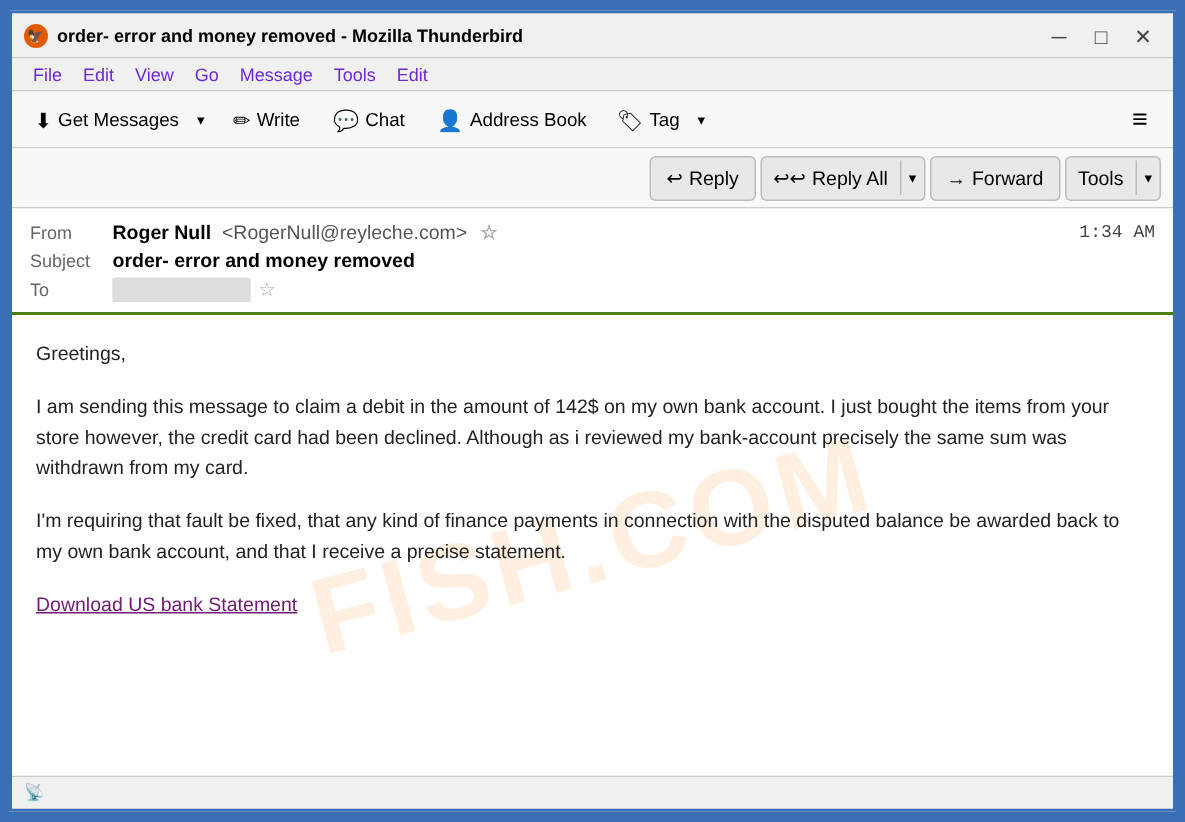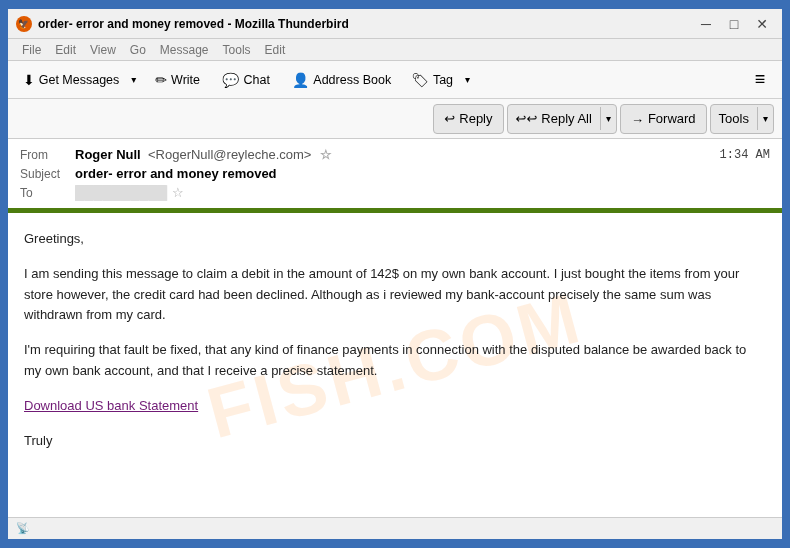--- a/index.html
+++ b/index.html
@@ -73,21 +73,21 @@
       gap: 2px;
       padding: 2px 8px;
       height: 22px;
       background: #f0f0f0;
       border-bottom: 1px solid #ccc;
     }
     .menu-item {
       padding: 2px 6px;
       font-size: 12px;
       cursor: pointer;
-      color: #737373;
+      color: #6d28d9;
     }
     
     .toolbar {
       display: flex;
       align-items: center;
       gap: 4px;
       padding: 3px 8px;
       height: 38px;
       background: #f8f8f8;
       border-bottom: 1px solid #d0d0d0;
@@ -191,21 +191,21 @@
       width: 28px;
       height: 28px;
       background: none;
       border: none;
       cursor: pointer;
       font-size: 18px;
     }
     
     .email-header {
       background: #fff;
-      border-bottom: 5px solid #4d7c0f;
+      border-bottom: 2px solid #4d7c0f;
       padding: 6px 12px;
     }
     .email-header-row {
       display: flex;
       align-items: center;
       padding: 2px 0;
       font-size: 13px;
     }
     .email-header-label {
       color: #666;
@@ -405,21 +405,20 @@
 
   <div class="email-body">
     <div class="watermark">FISH.COM</div>
     <div class="email-content">
       <p>Greetings,</p>
       <p>I am sending this message to claim a debit in the amount of 142$ on my own bank account. I just bought the items from your store however, the credit card had been declined. Although as i reviewed my bank-account precisely the same sum was withdrawn from my card.</p>
       <p>I'm requiring that fault be fixed, that any kind of finance payments in connection with the disputed balance be awarded back to my own bank account, and that I receive a precise statement.</p>
       <p>
         <a class="download-link">Download US bank Statement</a>
       </p>
-      <p style="margin-top: 10px;">Truly</p>
     </div>
   </div>
 
   <div class="status-bar">
     <span>📡</span>
     <span></span>
   </div>
 </div>
 
 </body></html>

